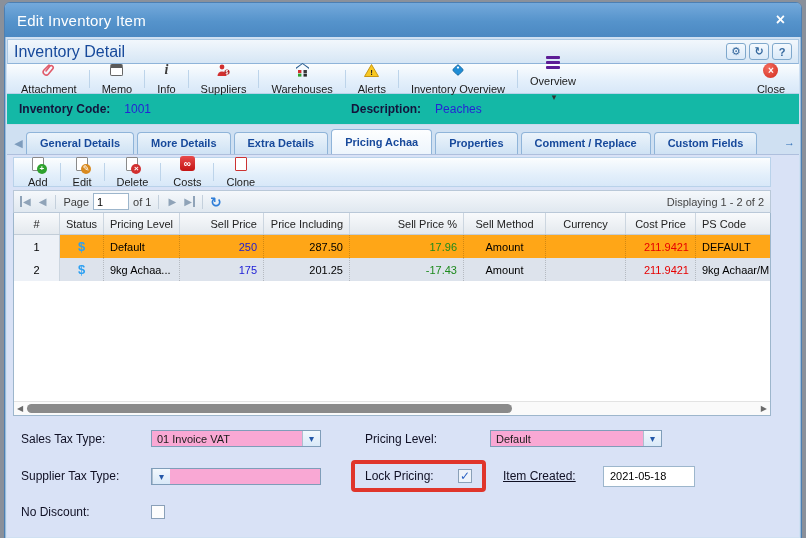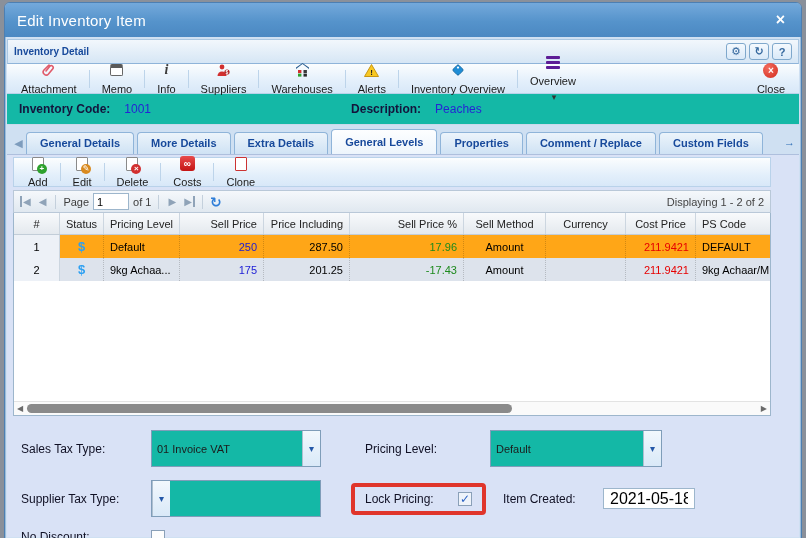--- a/index.html
+++ b/index.html
@@ -11,21 +11,21 @@
             box-shadow:0 0 0 1px #9cbcd9 inset; }
 
   .titlebar { height:34px; border-radius:5px 5px 0 0;
               background:linear-gradient(#74a9db,#5593cb 55%,#4b88c2);
               display:flex; align-items:center; padding:0 12px; }
   .titlebar .t { color:#fff; font-size:15px; letter-spacing:.2px; }
   .titlebar .x { margin-left:auto; color:#fff; font-size:16px; font-weight:bold; cursor:pointer; padding:0 4px; }
 
   .panel-header { height:25px; margin:2px 2px 0 2px; border:1px solid #aac7e2; border-bottom:1px solid #8fb4d9;
                   background:linear-gradient(#f2f7fc,#d6e6f5); display:flex; align-items:center; padding:0 6px; }
-  .panel-header .pt { color:#17499b; font-weight:bold; font-size:10px; }
+  .panel-header .pt { color:#17499b; font-weight:normal; font-size:16px; }
   .ph-btns { margin-left:auto; display:flex; gap:3px; }
   .ph-btn { width:20px; height:17px; border:1px solid #7fa8cc; border-radius:3px;
             background:linear-gradient(#f4f9fe,#d9e9f8); color:#33679e; font-size:11px;
             display:flex; align-items:center; justify-content:center; font-weight:bold; cursor:pointer; }
 
   .toolbar { height:30px; margin:0 2px; border-bottom:1px solid #b9d2ea;
              background:linear-gradient(#fbfdfe,#e3effb 60%,#d8e8f8);
              display:flex; align-items:center; padding:0 8px; gap:4px; }
   .tb-item { display:flex; align-items:center; gap:5px; padding:3px 6px; border-radius:3px; cursor:pointer; color:#1b1b1b; white-space:nowrap;flex-direction:column; }
   .tb-sep { width:1px; height:18px; background:#bdd4ea; margin:0 2px; }
@@ -82,27 +82,27 @@
   .dollar { color:#2da0f2; font-weight:bold; font-size:13px; }
   .grid-empty { height:120px; background:#fff; }
   .hscroll { height:14px; background:#fafafa; border-top:1px solid #e3e3e3; display:flex; align-items:center; padding:0 3px; }
   .hs-arrow { color:#6a6a6a; font-size:8px; }
   .hs-thumb { width:485px; height:9px; background:#8a8a8a; border-radius:5px; margin-left:4px; }
   .hs-spacer { flex:1; }
 
   .form { margin-top:4px; padding:10px 8px 0 8px; }
   .frow { display:flex; align-items:center; margin-bottom:13px; position:relative; }
   .flabel { color:#101024; font-size:12px; }
-  .select { width:170px; height:37px; background:#14b8a6; border:1px solid #7f9db9; display:flex; align-items:center; cursor:pointer; }
+  .select { width:170px; height:17px; background:#f9a8d4; border:1px solid #7f9db9; display:flex; align-items:center; cursor:pointer; }
   .select .sv { flex:1; padding:0 5px; color:#1c1c1c; white-space:nowrap; overflow:hidden; }
   .select .chev { width:18px; height:100%; border-left:1px solid #aebfd0; background:linear-gradient(#f2f8fd,#d9e9f8); color:#2458a8; font-size:10px; display:flex; align-items:center; justify-content:center; }
   .cbx { width:14px; height:14px; background:#fdfdfd; border:1px solid #8aa0b8; display:flex; align-items:center; justify-content:center; color:#2b62c4; font-size:12px; font-weight:bold; cursor:pointer; }
   .cbx.checked { background:#eef3fa; }
   .redbox { display:flex; align-items:center; border:4px solid #e0352b; border-radius:4px; padding:5px 10px; margin-left:30px; width:135px; }
-  .date-input { width:92px; height:21px; border:1px solid #9db6cc; padding:0 6px; font-size:16px; font-family:inherit; }
+  .date-input { width:92px; height:21px; border:1px solid #9db6cc; padding:0 6px; font-size:11px; font-family:inherit; }
 
   .w130 { width:130px; } .w125 { width:125px; } .w100 { width:100px; }
 </style>
 </head>
 <body>
 
 <div class="dialog">
 
   <div class="titlebar">
     <span class="t">Edit Inventory Item</span>
@@ -206,21 +206,21 @@
     <span class="val">1001</span>
     <span class="lab desc">Description:</span>
     <span class="val">Peaches</span>
   </div>
 
   <div class="tabstrip">
     <span class="tab-arrow">◀</span>
     <span class="tab">General Details</span>
     <span class="tab">More Details</span>
     <span class="tab">Extra Details</span>
-    <span class="tab active">General Levels</span>
+    <span class="tab active">Pricing Achaa</span>
     <span class="tab">Properties</span>
     <span class="tab">Comment / Replace</span>
     <span class="tab">Custom Fields</span>
     <span class="tab-arrow right">→</span>
   </div>
 
   <div class="tabpage">
 
     <div class="toolbar" style="margin:0; width:758px; border:1px solid #b9d2ea;">
       <span class="tb-item">
@@ -344,21 +344,21 @@
 
       <div class="frow">
         <span class="flabel w130">Supplier Tax Type:</span>
         <span class="select">
           <span class="chev">▾</span>
         </span>
         <span class="redbox">
           <span class="flabel" style="flex:1;">Lock Pricing:</span>
           <span class="cbx checked">✓</span>
         </span>
-        <span class="flabel w100" style="margin-left:17px;">Item Created:</span>
+        <span class="flabel w100" style="margin-left:17px;text-decoration:underline;">Item Created:</span>
         <input class="date-input" value="2021-05-18" style="">
       </div>
 
       <div class="frow">
         <span class="flabel w130">No Discount:</span>
         <span class="cbx"></span>
       </div>
     </div>
 
   </div>

